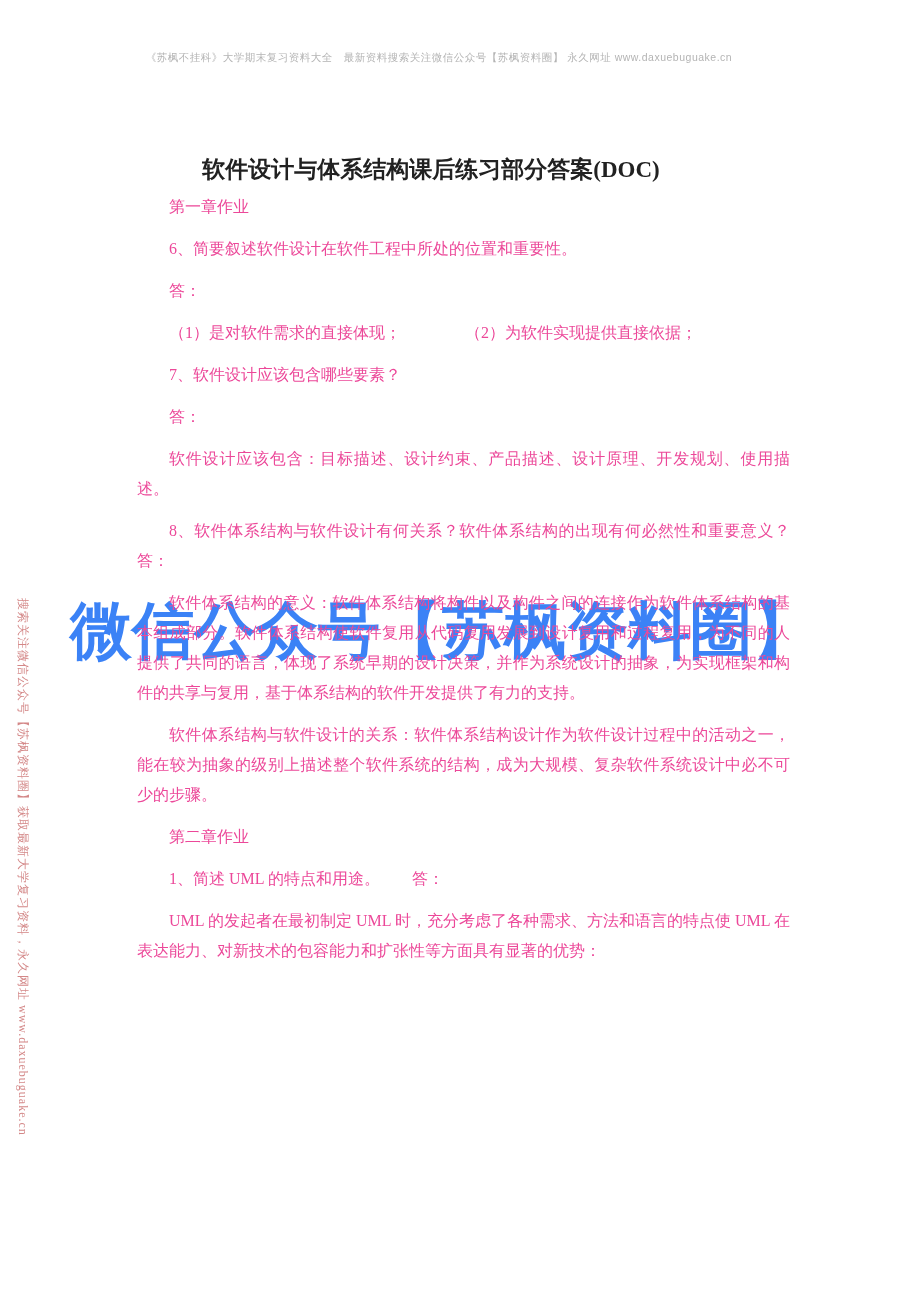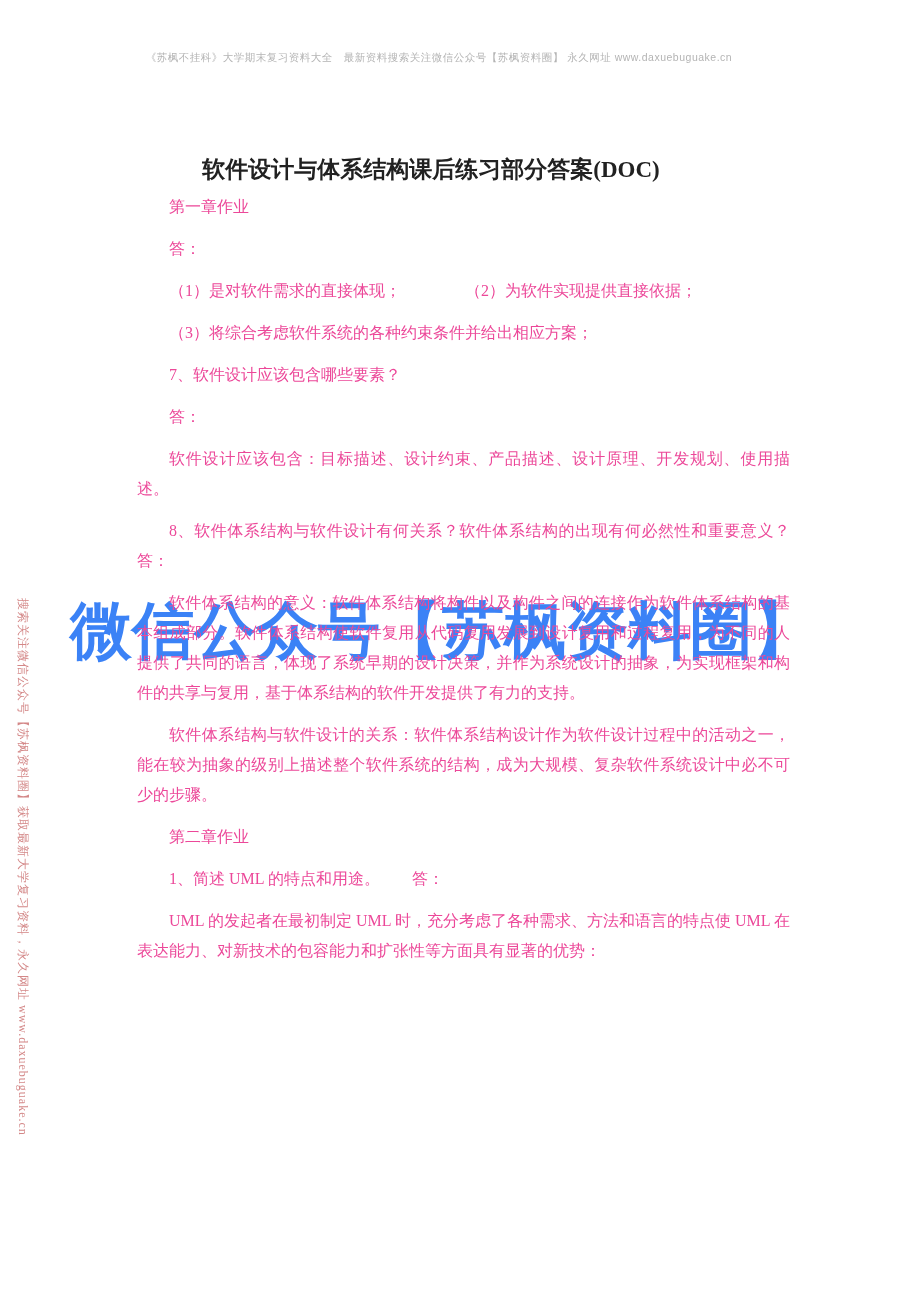--- a/index.html
+++ b/index.html
@@ -72,23 +72,23 @@
 
   <div class="watermark-horizontal" style="color: #3b82f6;">微信公众号【苏枫资料圈】</div>
 
   <div class="watermark-vertical" style="color: rgb(201, 106, 106);">搜索关注微信公众号【苏枫资料圈】获取最新大学复习资料，永久网址 www.daxuebuguake.cn</div>
 
   <h1 class="doc-title">软件设计与体系结构课后练习部分答案(DOC)</h1>
 
   <div class="content">
 
   <p>第一章作业</p>
+      <p>6、简要叙述软件设计在软件工程中所处的位置和重要性。</p>
       <p>答：</p>
       <p>（1）是对软件需求的直接体现；　　　　（2）为软件实现提供直接依据；</p>
-      <p>（3）将综合考虑软件系统的各种约束条件并给出相应方案；</p>
       <p>7、软件设计应该包含哪些要素？</p>
       <p>答：</p>
       <p>软件设计应该包含：目标描述、设计约束、产品描述、设计原理、开发规划、使用描述。</p>
       <p>8、软件体系结构与软件设计有何关系？软件体系结构的出现有何必然性和重要意义？答：</p>
       <p>软件体系结构的意义：软件体系结构将构件以及构件之间的连接作为软件体系结构的基本组成部分。软件体系结构使软件复用从代码复用发展到设计复用和过程复用，为不同的人提供了共同的语言，体现了系统早期的设计决策，并作为系统设计的抽象，为实现框架和构件的共享与复用，基于体系结构的软件开发提供了有力的支持。</p>
       <p>软件体系结构与软件设计的关系：软件体系结构设计作为软件设计过程中的活动之一，能在较为抽象的级别上描述整个软件系统的结构，成为大规模、复杂软件系统设计中必不可少的步骤。</p>
       <p>第二章作业</p>
       <p>1、简述 UML 的特点和用途。　　答：</p>
       <p>UML 的发起者在最初制定 UML 时，充分考虑了各种需求、方法和语言的特点使 UML 在表达能力、对新技术的包容能力和扩张性等方面具有显著的优势：</p>
     </div>

